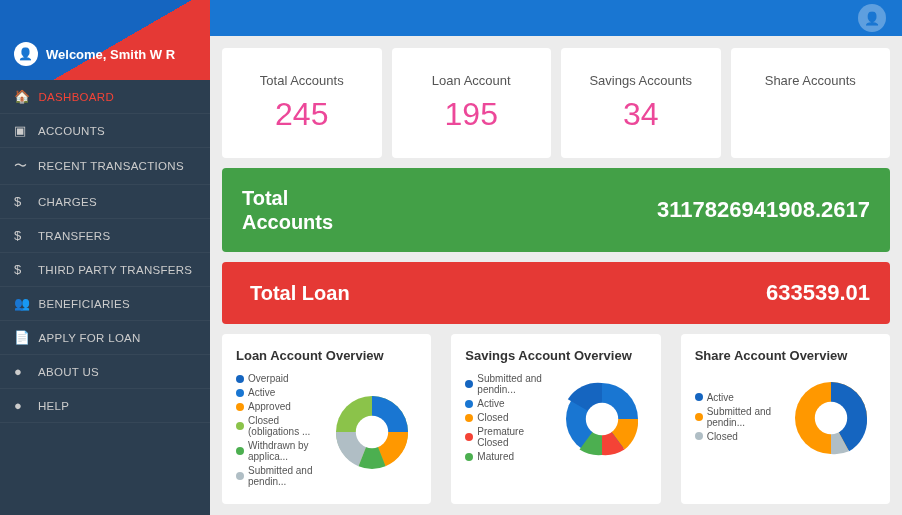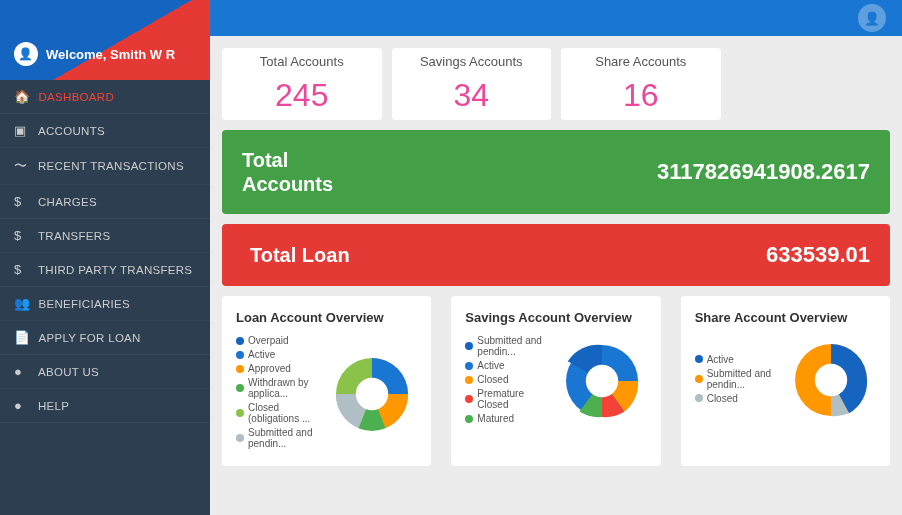--- a/index.html
+++ b/index.html
@@ -98,21 +98,21 @@
     
     .stats-row {
       display: grid;
       grid-template-columns: repeat(4, 1fr);
       gap: 10px;
       margin-bottom: 10px;
     }
     .stat-card {
       background: white;
       border-radius: 4px;
-      padding: 6px 16px;
+      padding: 25px 16px;
       text-align: center;
     }
     .stat-label {
       font-size: 13px;
       color: #555;
       margin-bottom: 8px;
     }
     .stat-value {
       font-size: 32px;
       color: #ec4899;
@@ -257,26 +257,29 @@
   </div>
 
   <div class="dashboard">
 
     <div class="stats-row">
       <div class="stat-card">
         <div class="stat-label">Total Accounts</div>
         <div class="stat-value">245</div>
       </div>
       <div class="stat-card">
+        <div class="stat-label">Loan Account</div>
+        <div class="stat-value">195</div>
+      </div>
+      <div class="stat-card">
         <div class="stat-label">Savings Accounts</div>
         <div class="stat-value">34</div>
       </div>
       <div class="stat-card">
         <div class="stat-label">Share Accounts</div>
-        <div class="stat-value">16</div>
       </div>
     </div>
 
     <div class="totals-row">
       <div class="total-card green">
         <div class="total-card-label">Total<br>Accounts</div>
         <div class="total-card-value">3117826941908.2617</div>
       </div>
       <div class="total-card red">
         <div class="total-card-label">Total Loan</div>
@@ -296,26 +299,26 @@
             </div>
             <div class="legend-item">
               <div class="legend-dot" style="background:#1976d2"></div>
               <span>Active</span>
             </div>
             <div class="legend-item">
               <div class="legend-dot" style="background:#ff9800"></div>
               <span>Approved</span>
             </div>
             <div class="legend-item">
+              <div class="legend-dot" style="background:#8bc34a"></div>
+              <span>Closed (obligations ...</span>
+            </div>
+            <div class="legend-item">
               <div class="legend-dot" style="background:#4caf50"></div>
               <span>Withdrawn by applica...</span>
-            </div>
-            <div class="legend-item">
-              <div class="legend-dot" style="background:#8bc34a"></div>
-              <span>Closed (obligations ...</span>
             </div>
             <div class="legend-item">
               <div class="legend-dot" style="background:#b0bec5"></div>
               <span>Submitted and pendin...</span>
             </div>
           </div>
           <div class="pie-container">
             <svg class="pie-svg" viewBox="0 0 100 100">
 
               <circle cx="50" cy="50" r="40" fill="#8bc34a"></circle>

